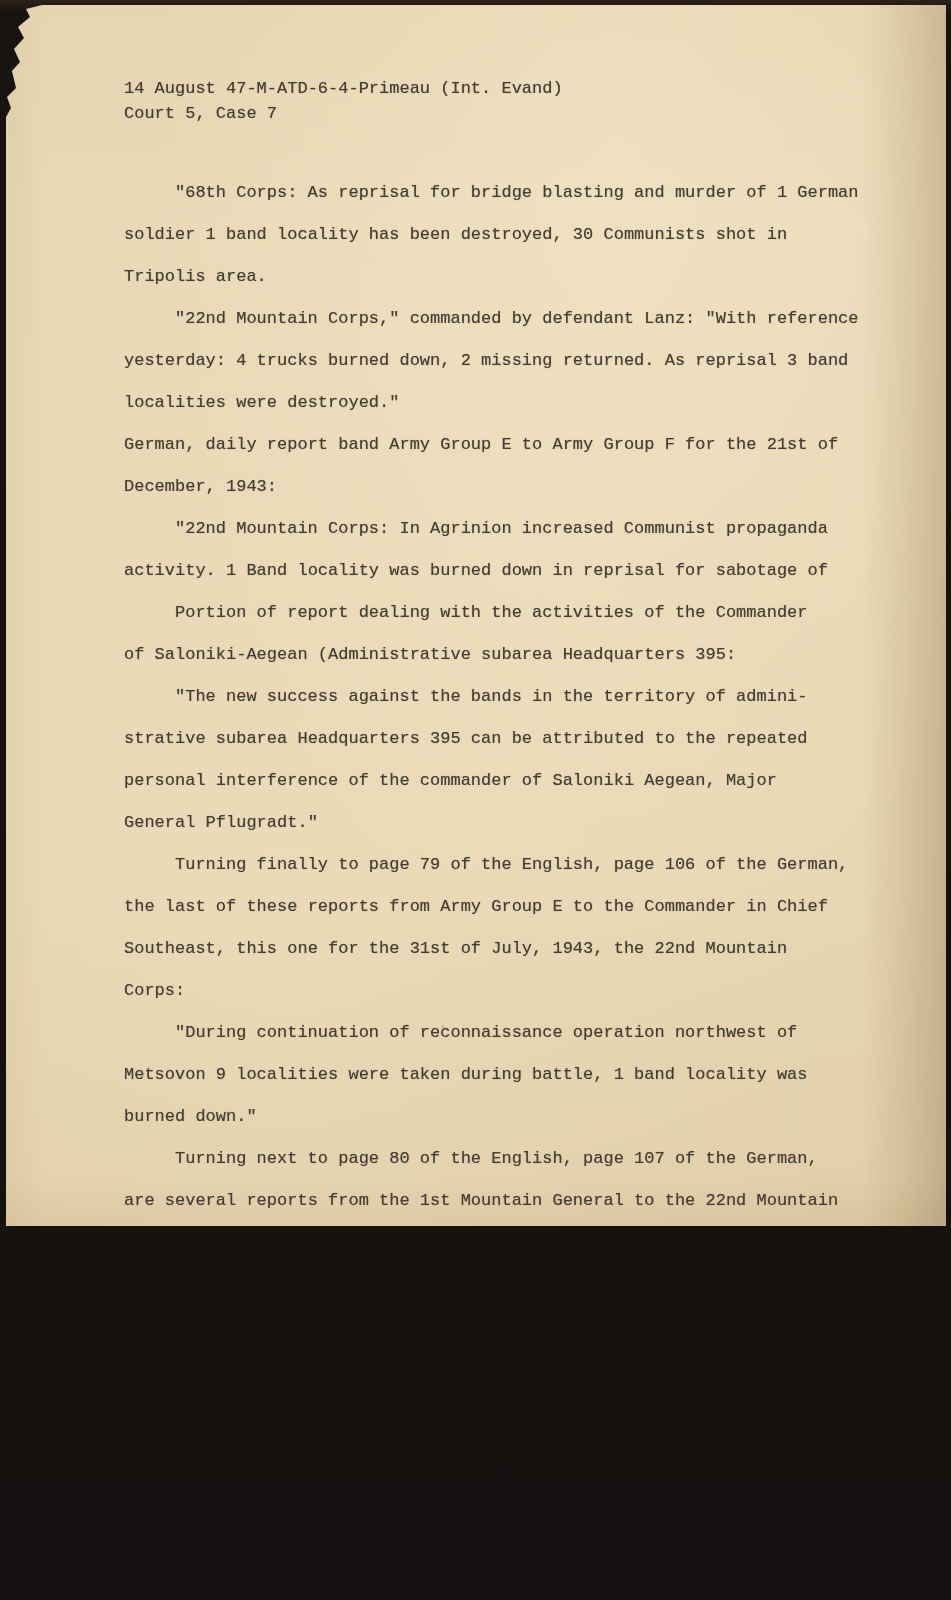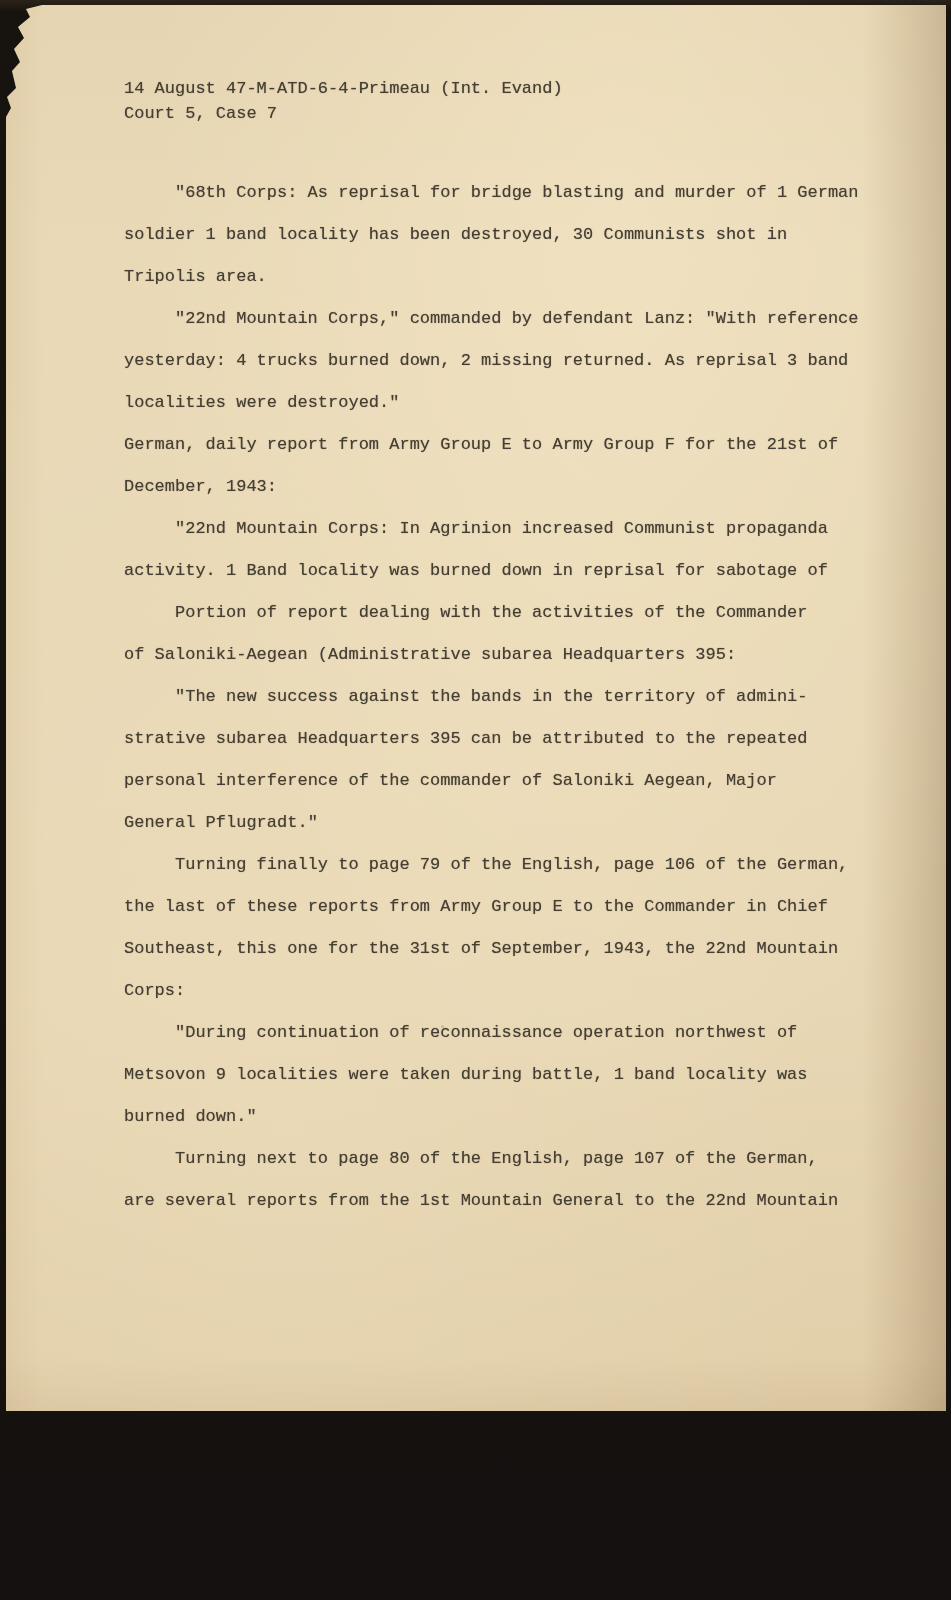--- a/index.html
+++ b/index.html
@@ -10,21 +10,21 @@
     font-family: "Liberation Mono", "DejaVu Sans Mono", monospace;
   }
   .scan-frame {
     position: relative;
     width: 951px; height: 1600px;
     background: linear-gradient(to bottom, #2b231a 0, #17130e 12px, #141110 100%);
   }
   .paper {
     position: absolute;
     left: 6px; top: 5px;
-    width: 940px; height: 1406px;
+    width: 940px; height: 1221px;
     background:
       radial-gradient(ellipse at 65% 15%, rgba(255,243,214,0.30), rgba(255,243,214,0) 55%),
       radial-gradient(ellipse at 30% 80%, rgba(250,236,205,0.18), rgba(250,236,205,0) 60%),
       linear-gradient(to right, rgba(182,152,108,0.14) 0, rgba(182,152,108,0) 4%, rgba(182,152,108,0) 91%, rgba(146,116,76,0.20) 96%, rgba(120,94,60,0.30) 100%),
       linear-gradient(to bottom, #e6d5b2 0, #e9d9b7 18%, #e8d7b4 70%, #e2d0ab 96%, #d9c5a0 100%);
     clip-path: polygon(
       0px 112px, 5px 103px, 1px 92px, 10px 83px, 6px 66px, 14px 57px,
       8px 44px, 18px 33px, 12px 22px, 24px 12px, 20px 4px, 36px 0px,
       100% 0px, 100% 100%, 0px 100%);
   }
@@ -77,21 +77,21 @@
         <div class="line">Tripolis area.</div>
       </div>
 
       <div>
         <div class="line indent">"22nd Mountain Corps," commanded by defendant Lanz: "With reference</div>
         <div class="line">yesterday: 4 trucks burned down, 2 missing returned. As reprisal 3 band</div>
         <div class="line">localities were destroyed."</div>
       </div>
 
       <div>
-        <div class="line">German, daily report from Army Group E to Army Group F for the 21st of</div>
+        <div class="line">German, daily report band Army Group E to Army Group F for the 21st of</div>
         <div class="line">December, 1943:</div>
       </div>
 
       <div>
         <div class="line indent">"22nd Mountain Corps: In Agrinion increased Communist propaganda</div>
         <div class="line">activity. 1 Band locality was burned down in reprisal for sabotage of</div>
       </div>
 
       <div>
         <div class="line indent">Portion of report dealing with the activities of the Commander</div>
@@ -101,21 +101,21 @@
       <div>
         <div class="line indent">"The new success against the bands in the territory of admini-</div>
         <div class="line">strative subarea Headquarters 395 can be attributed to the repeated</div>
         <div class="line">personal interference of the commander of Saloniki Aegean, Major</div>
         <div class="line">General Pflugradt."</div>
       </div>
 
       <div>
         <div class="line indent">Turning finally to page 79 of the English, page 106 of the German,</div>
         <div class="line">the last of these reports from Army Group E to the Commander in Chief</div>
-        <div class="line">Southeast, this one for the 31st of September, 1943, the 22nd Mountain</div>
+        <div class="line">Southeast, this one for the 31st of July, 1943, the 22nd Mountain</div>
         <div class="line">Corps:</div>
       </div>
 
       <div>
         <div class="line indent">"During continuation of reconnaissance operation northwest of</div>
         <div class="line">Metsovon 9 localities were taken during battle, 1 band locality was</div>
         <div class="line">burned down."</div>
       </div>
 
       <div>

